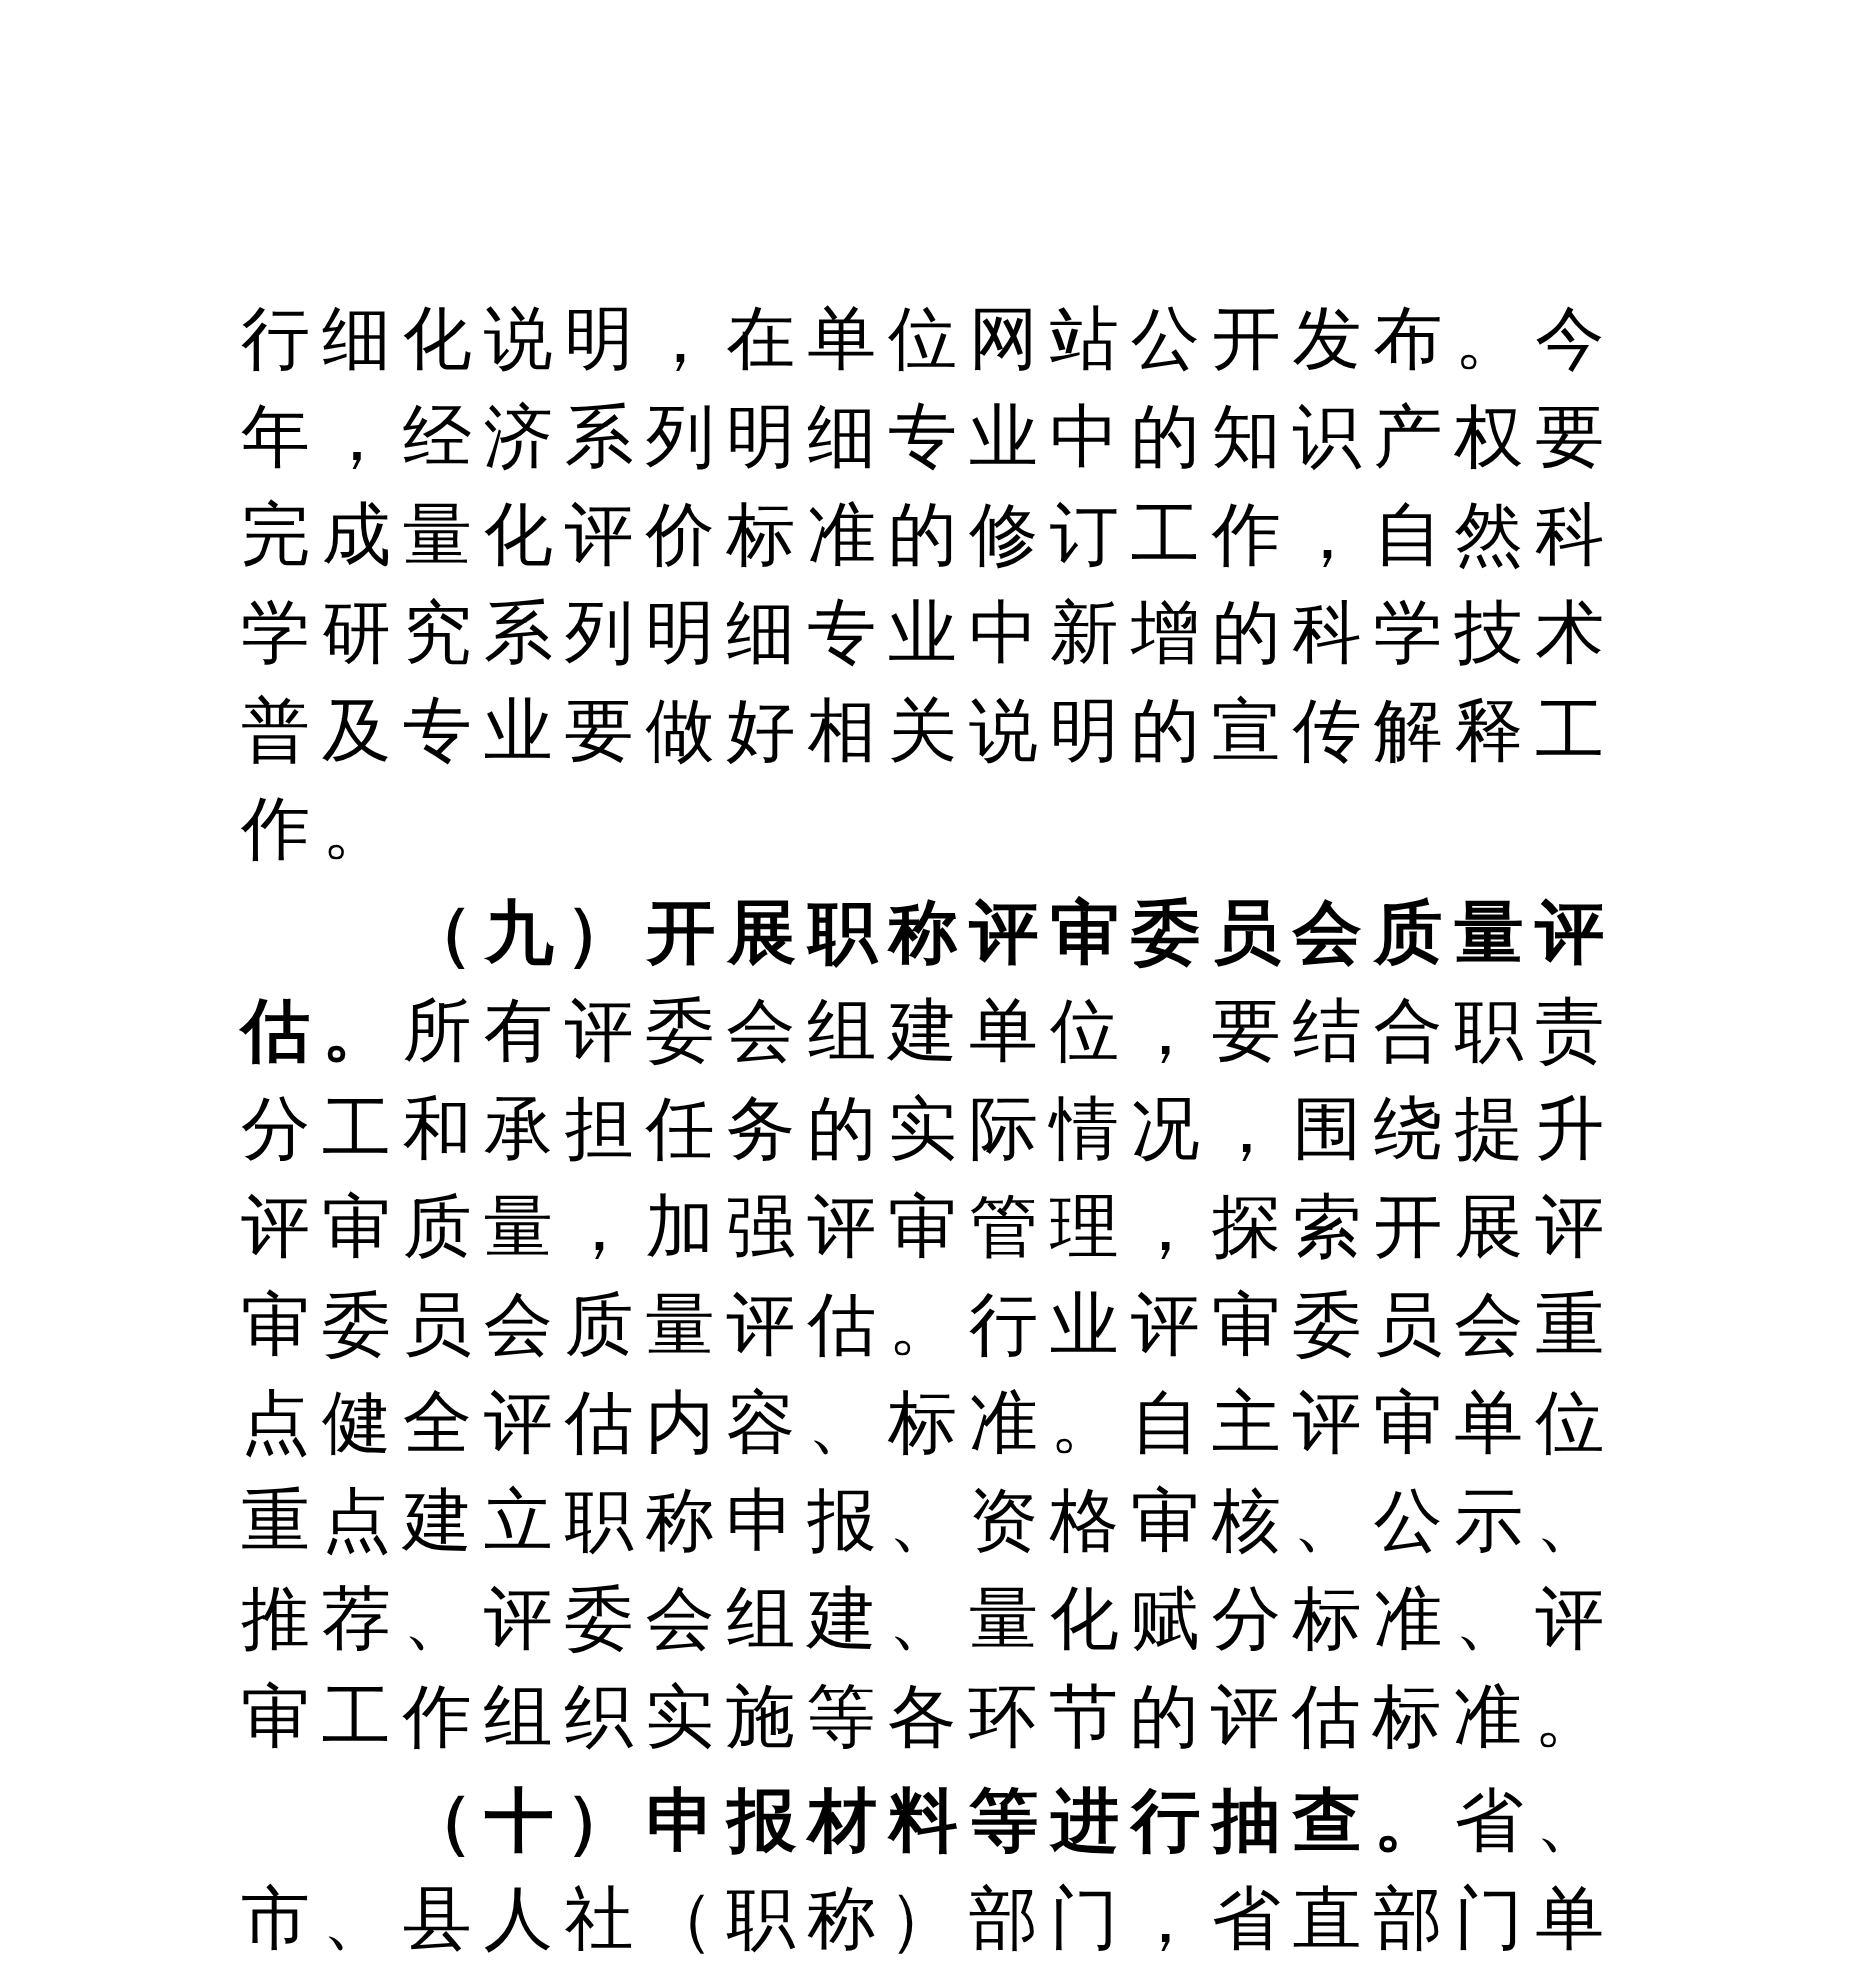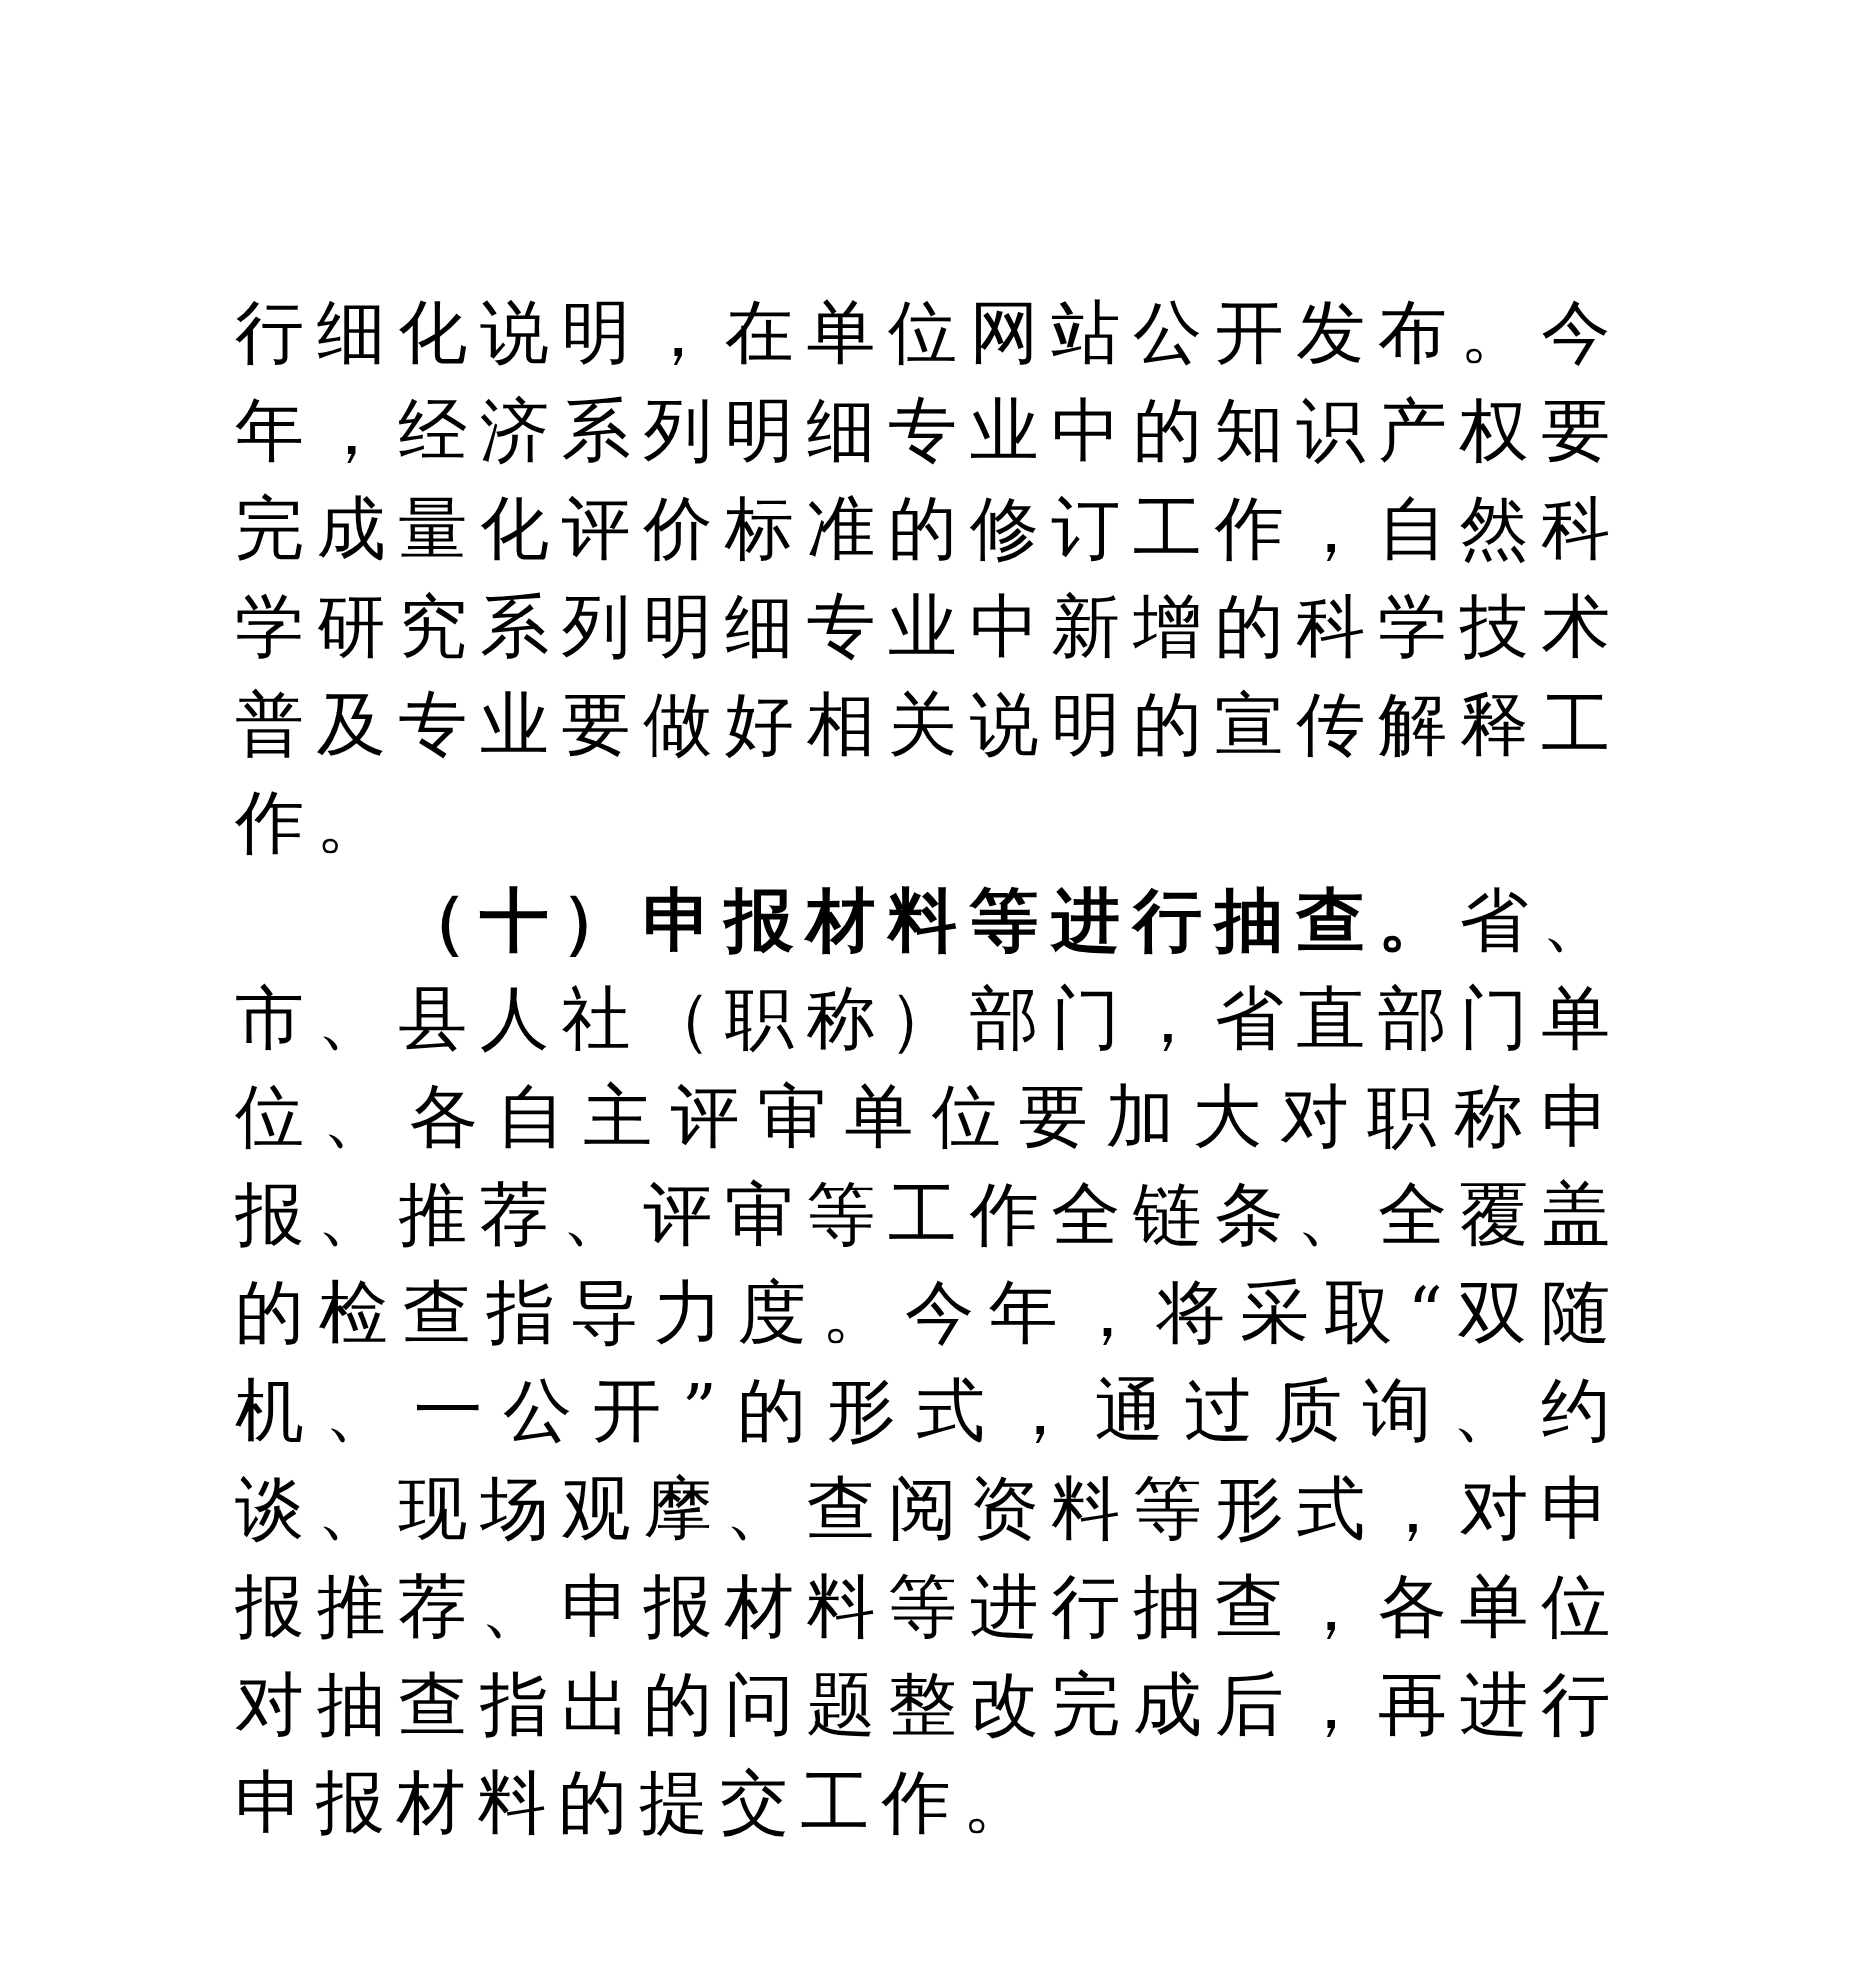--- a/index.html
+++ b/index.html
@@ -10,34 +10,37 @@
   }
   .body-text {
     position: absolute; left: 235px; top: 283px; width: 1387px;
     font-family: "DejaVu Serif", "Liberation Serif", serif;
     font-size: 69px;
     line-height: 98px;
     letter-spacing: 11.8px;
     text-align: justify;
     text-justify: inter-character;
   }
-  .para { margin: 0; padding: 0; text-indent: 0; }
+  .para { margin: 6px; padding: 0; text-indent: 0; }
   .para.indent { text-indent: 163px; }
   .lead { font-family: "DejaVu Sans", "Liberation Sans", sans-serif; font-weight: bold; }
 </style>
 </head>
 <body>
 
 <div class="page">
   <div class="body-text">
 
     <p class="para">
       <span>行细化说明，在单位网站公开发布。今年，经济系列明细专业中的知识产权要完成量化评价标准的修订工作，自然科学研究系列明细专业中新增的科学技术普及专业要做好相关说明的宣传解释工作。</span>
     </p>
 
+    <p class="para indent">
+      <span class="lead">（九）开展职称评审委员会质量评估。</span><span>所有评委会组建单位，要结合职责分工和承担任务的实际情况，围绕提升评审质量，加强评审管理，探索开展评审委员会质量评估。行业评审委员会重点健全评估内容、标准。自主评审单位重点建立职称申报、资格审核、公示、推荐、评委会组建、量化赋分标准、评审工作组织实施等各环节的评估标准。</span>
+    </p>
 
     <p class="para indent">
       <span class="lead">（十）申报材料等进行抽查。</span><span>省、市、县人社（职称）部门，省直部门单位、各自主评审单位要加大对职称申报、推荐、评审等工作全链条、全覆盖的检查指导力度。今年，将采取“双随机、一公开”的形式，通过质询、约谈、现场观摩、查阅资料等形式，对申报推荐、申报材料等进行抽查，各单位对抽查指出的问题整改完成后，再进行申报材料的提交工作。</span>
     </p>
 
   </div>
 
 </div>
 
 

